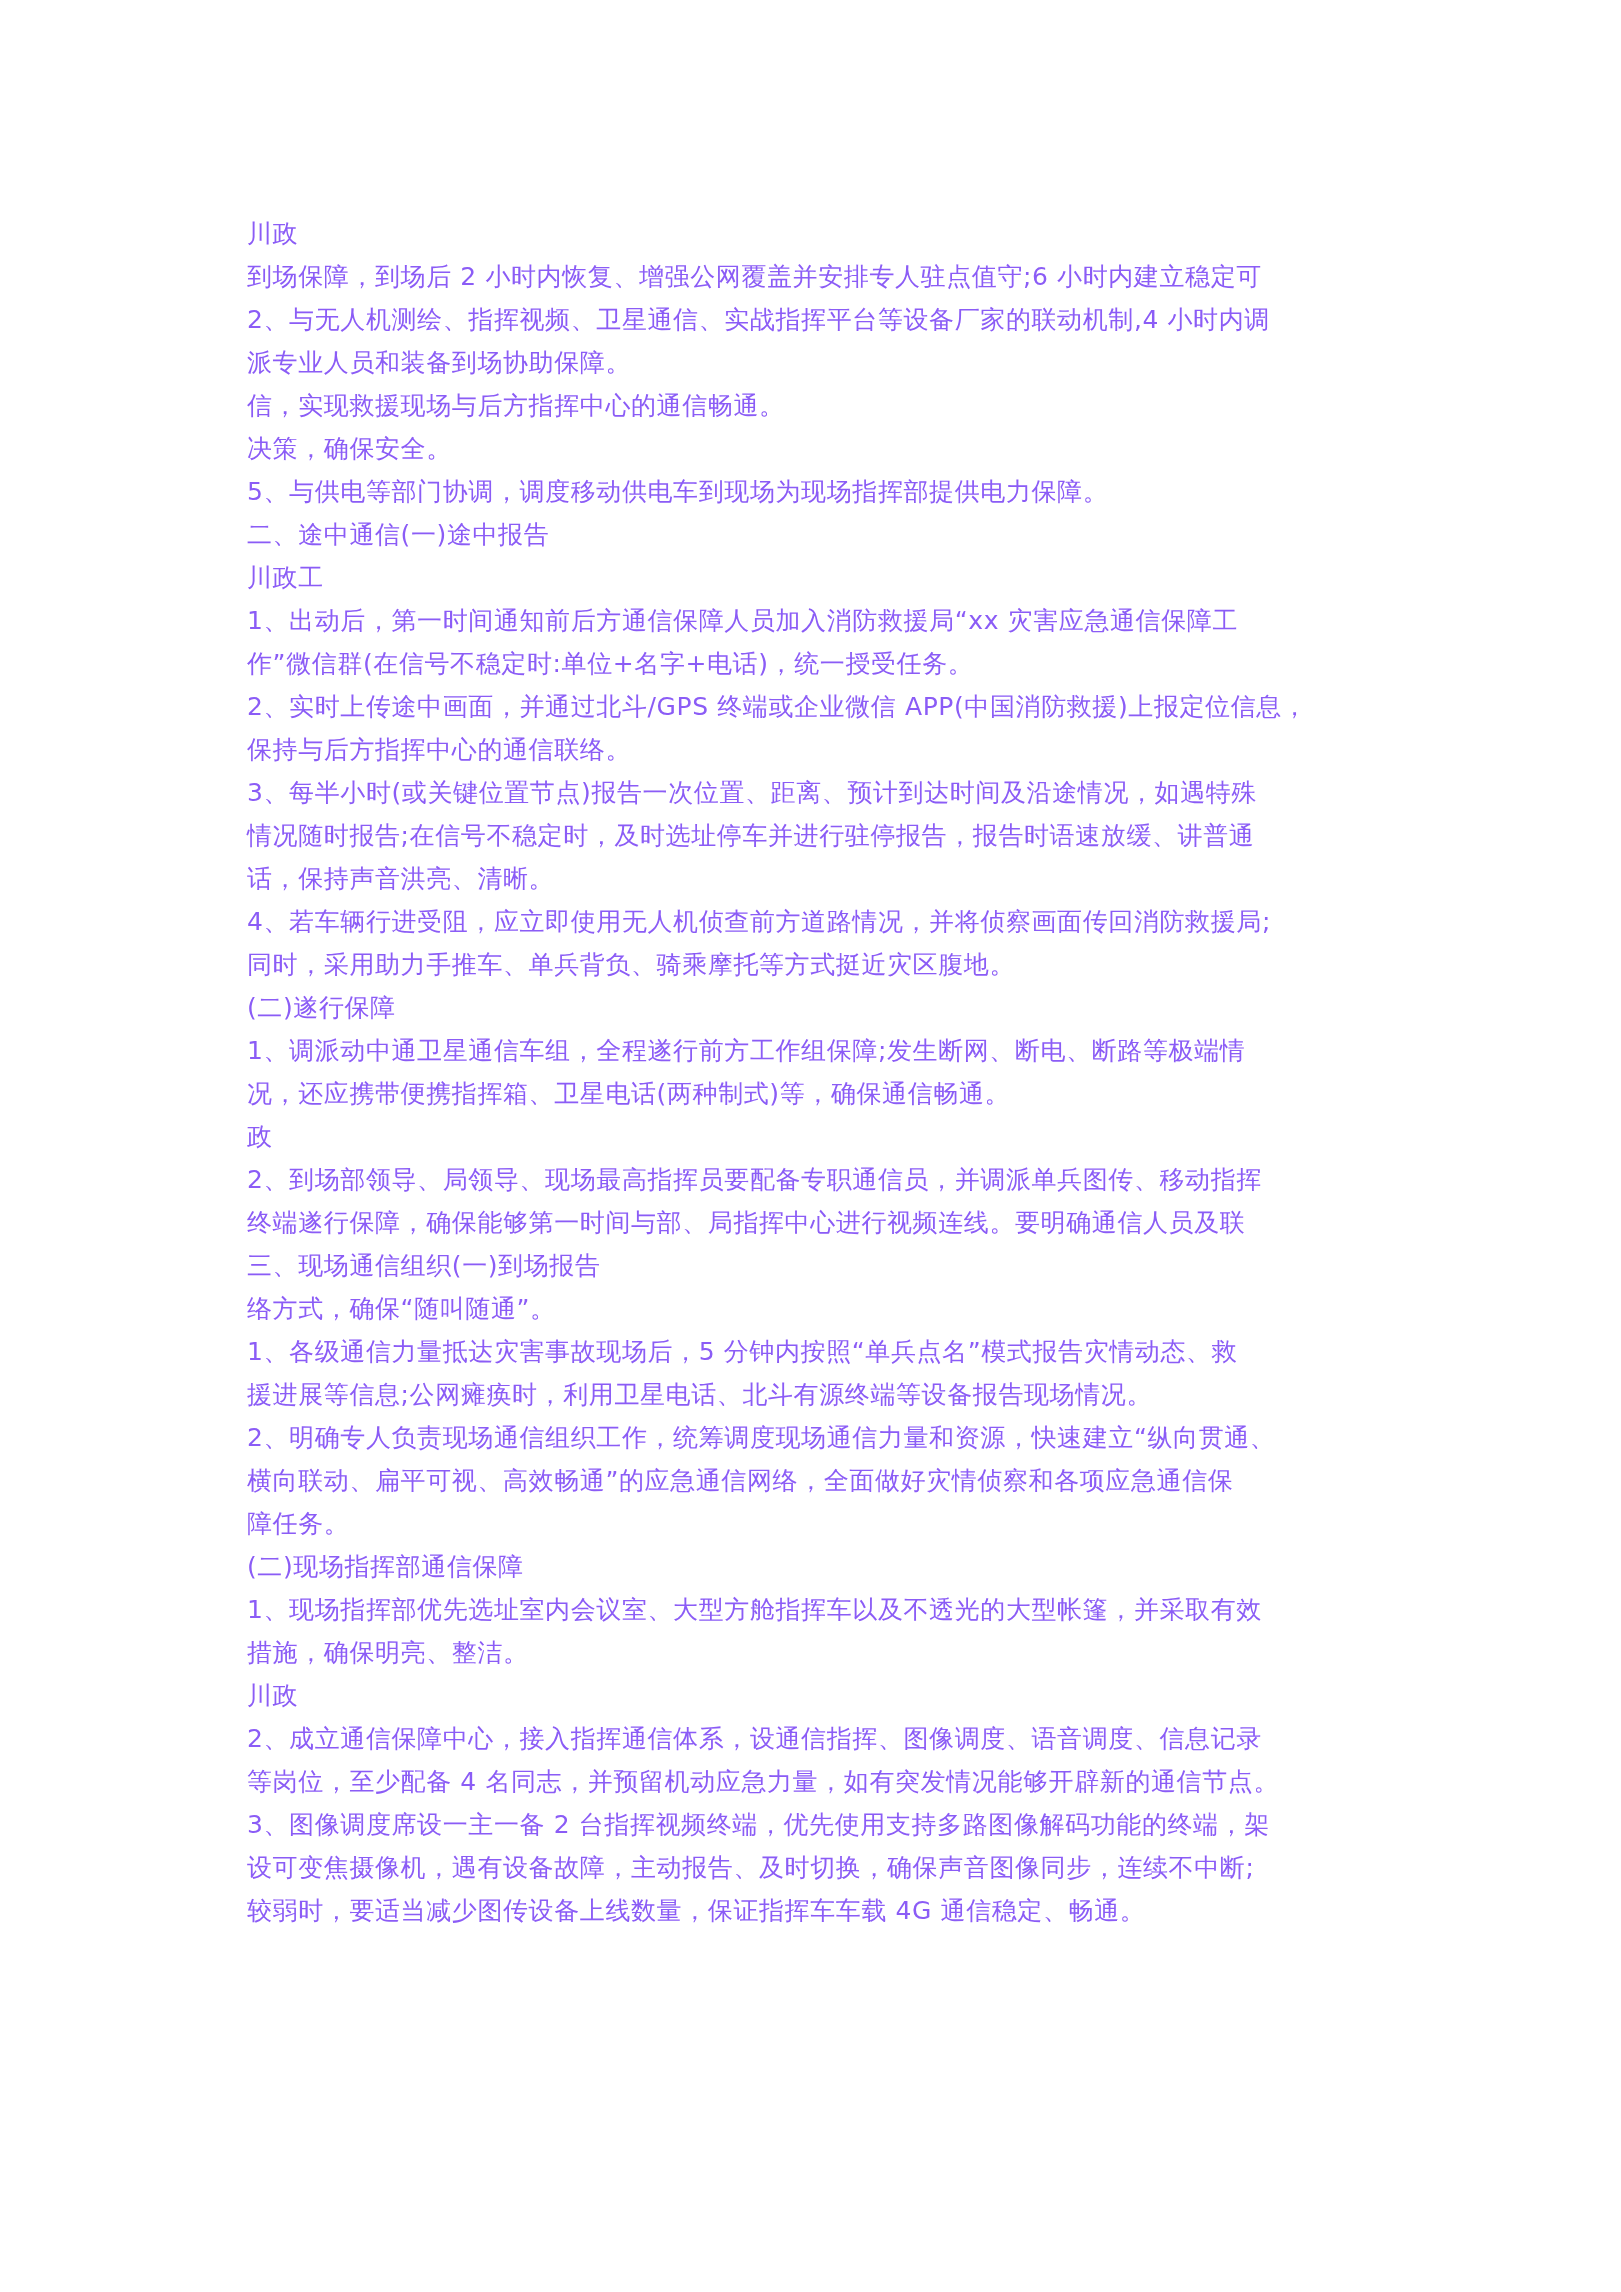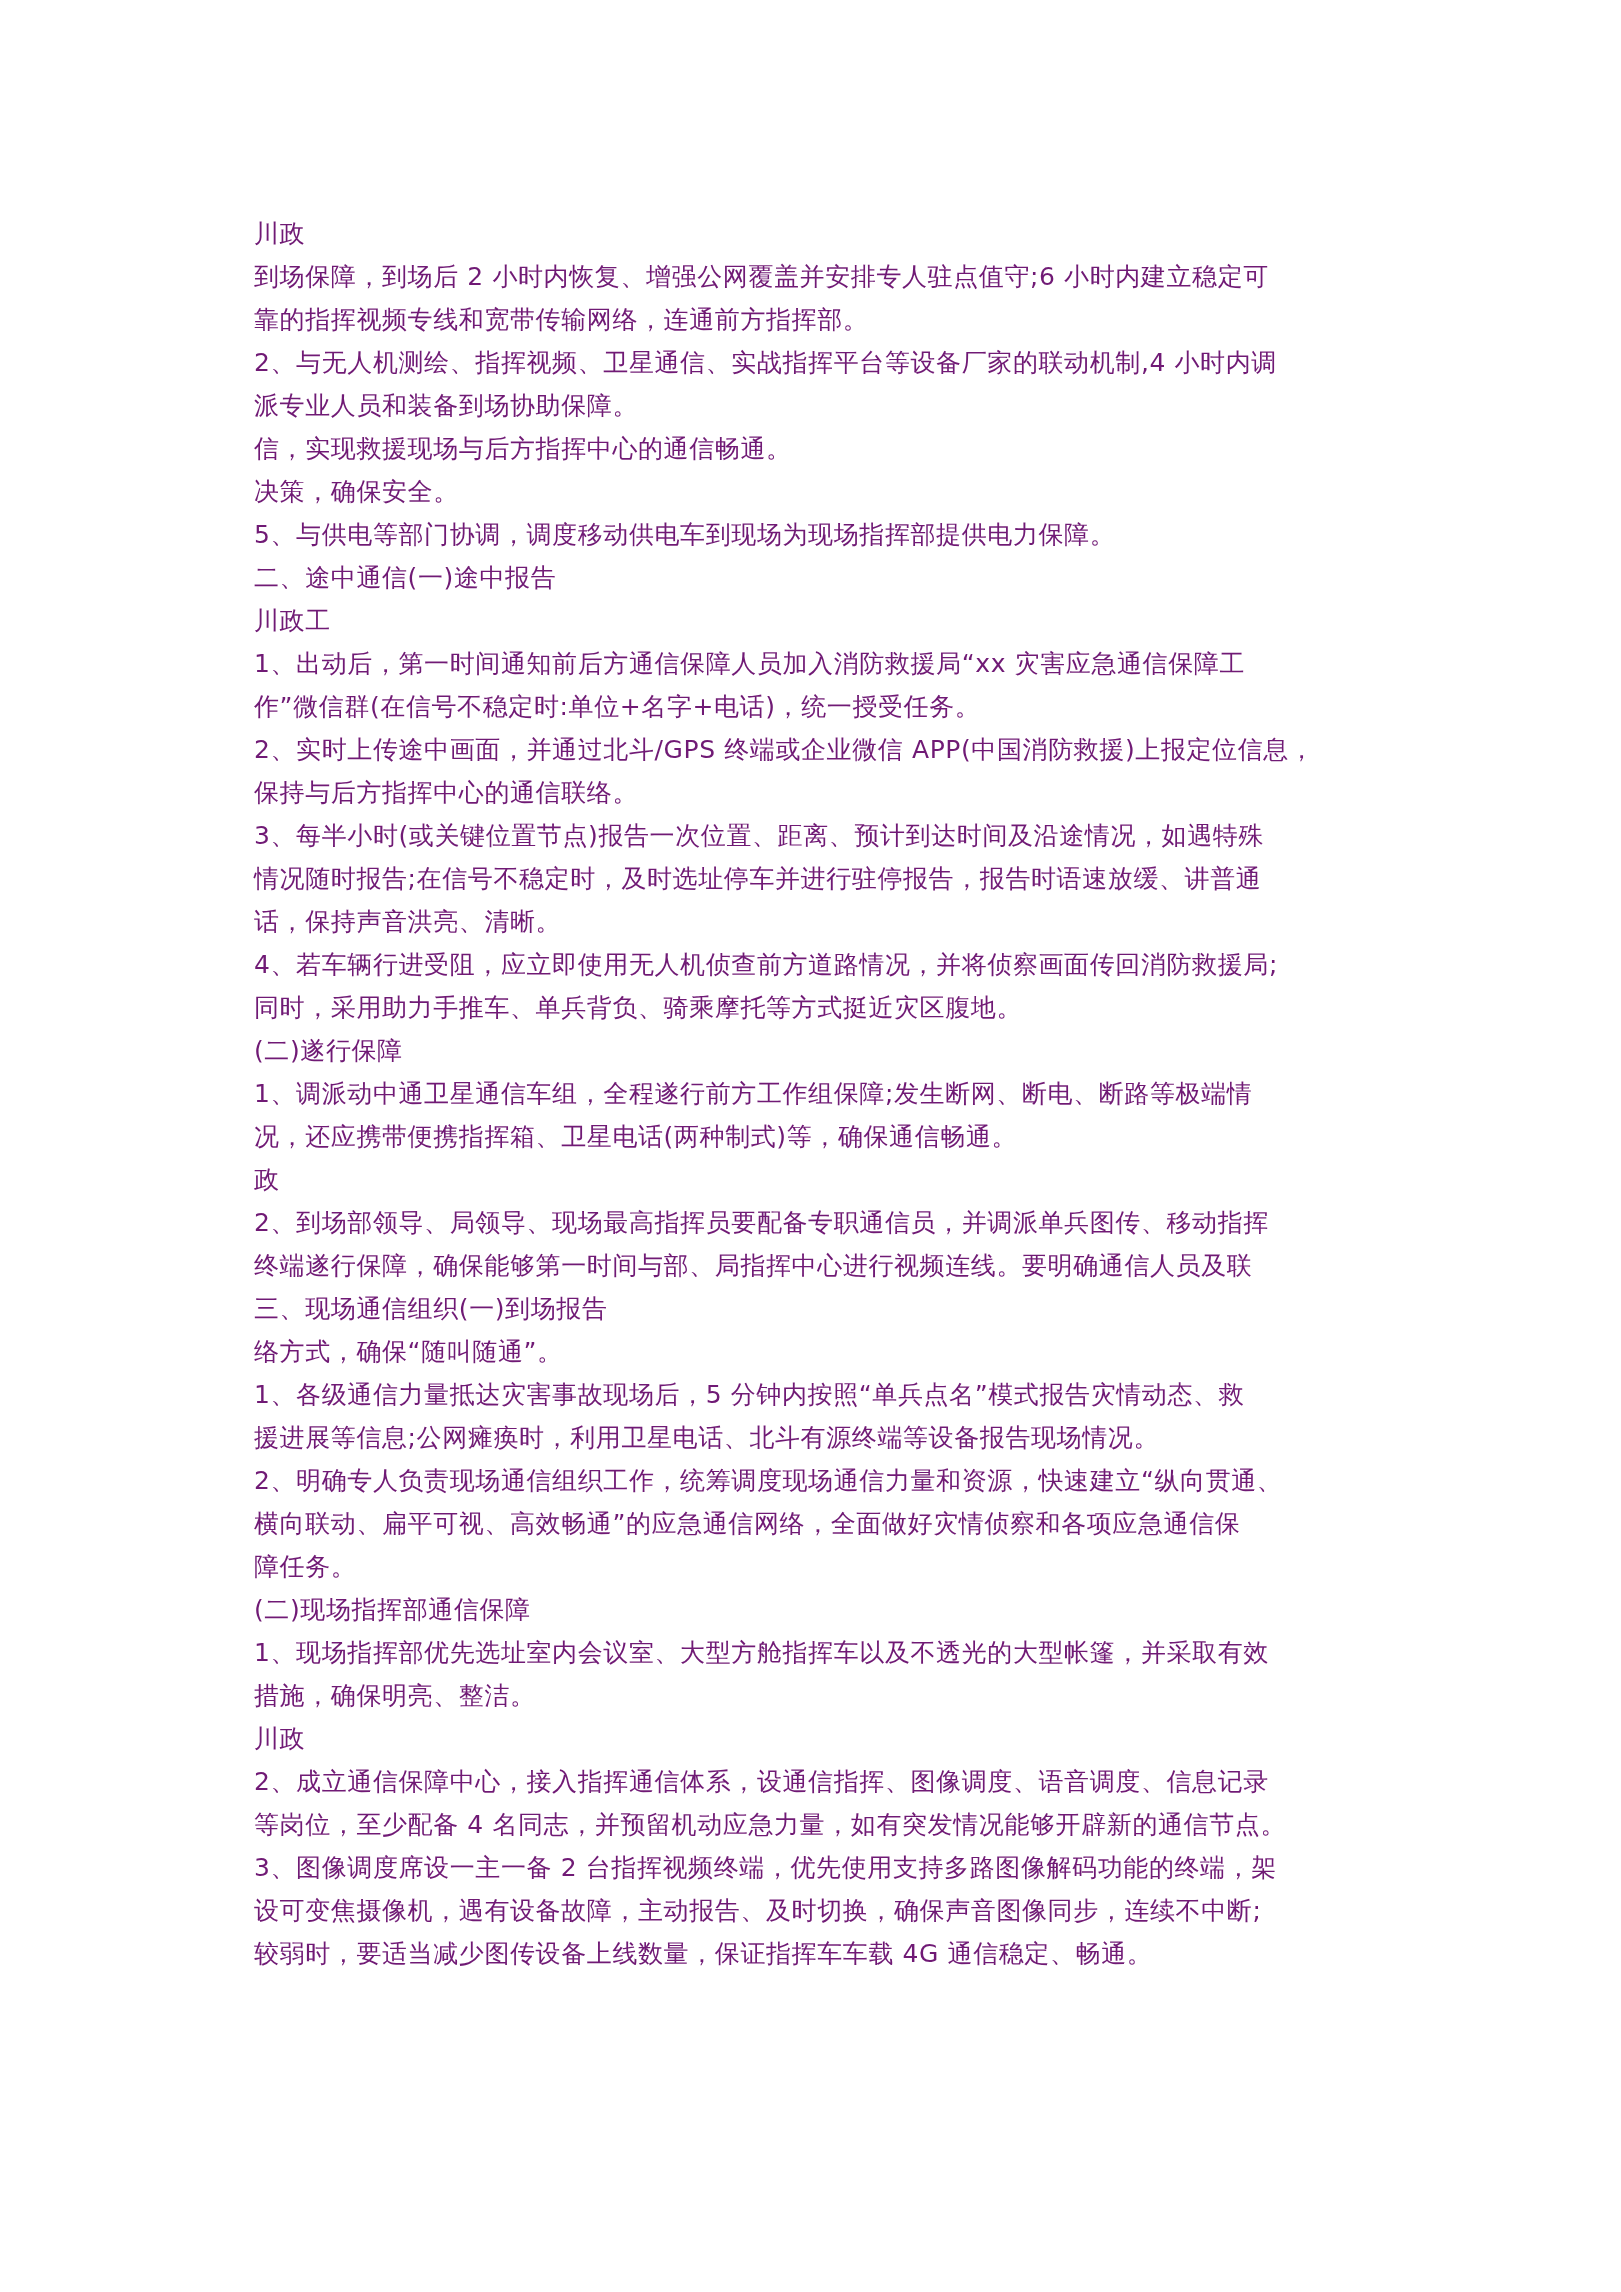--- a/index.html
+++ b/index.html
@@ -8,42 +8,41 @@
     background: #ffffff;
   }
   body {
     width: 1621px;
     height: 2293px;
     position: relative;
     overflow: hidden;
   }
   .page {
     position: absolute;
-    left: 254px;
+    left: 247px;
     top: 212px;
     width: 1137px;
     font-family: "DejaVu Sans", "Liberation Sans", sans-serif;
     font-size: 25px;
     line-height: 43px;
-    color: #701a75;
+    color: #8b5cf6;
     letter-spacing: 0.6px;
   }
   .line {
     display: block;
     white-space: nowrap;
     height: 43px;
   }
 </style>
 </head>
 <body>
 
 <div class="page">
   <span class="line">川政</span>
   <span class="line">到场保障，到场后 2 小时内恢复、增强公网覆盖并安排专人驻点值守;6 小时内建立稳定可</span>
-  <span class="line">靠的指挥视频专线和宽带传输网络，连通前方指挥部。</span>
   <span class="line">2、与无人机测绘、指挥视频、卫星通信、实战指挥平台等设备厂家的联动机制,4 小时内调</span>
   <span class="line">派专业人员和装备到场协助保障。</span>
   <span class="line">信，实现救援现场与后方指挥中心的通信畅通。</span>
   <span class="line">决策，确保安全。</span>
   <span class="line">5、与供电等部门协调，调度移动供电车到现场为现场指挥部提供电力保障。</span>
   <span class="line">二、途中通信(一)途中报告</span>
   <span class="line">川政工</span>
   <span class="line">1、出动后，第一时间通知前后方通信保障人员加入消防救援局“xx 灾害应急通信保障工</span>
   <span class="line">作”微信群(在信号不稳定时:单位+名字+电话)，统一授受任务。</span>
   <span class="line">2、实时上传途中画面，并通过北斗/GPS 终端或企业微信 APP(中国消防救援)上报定位信息，</span>

